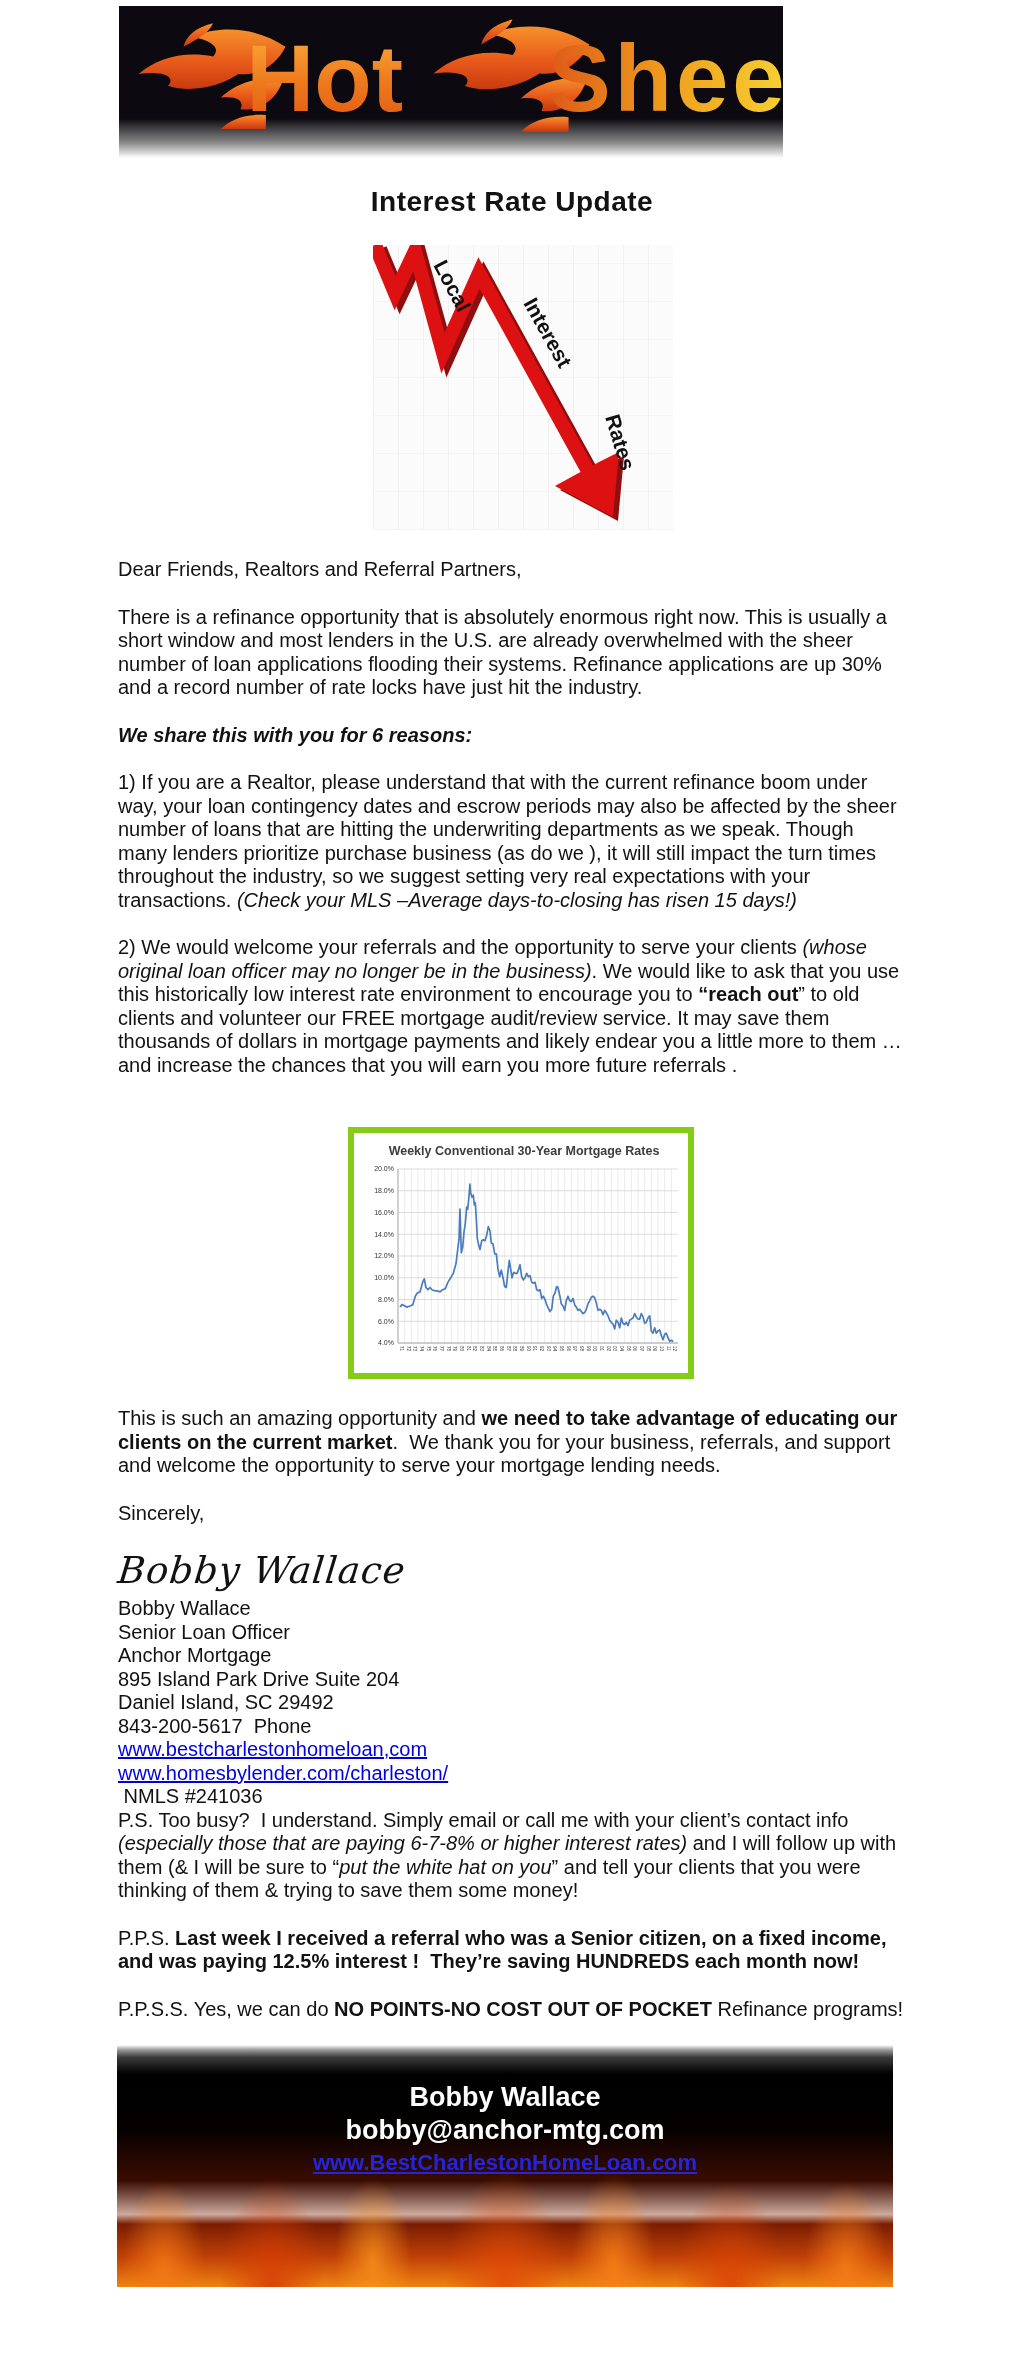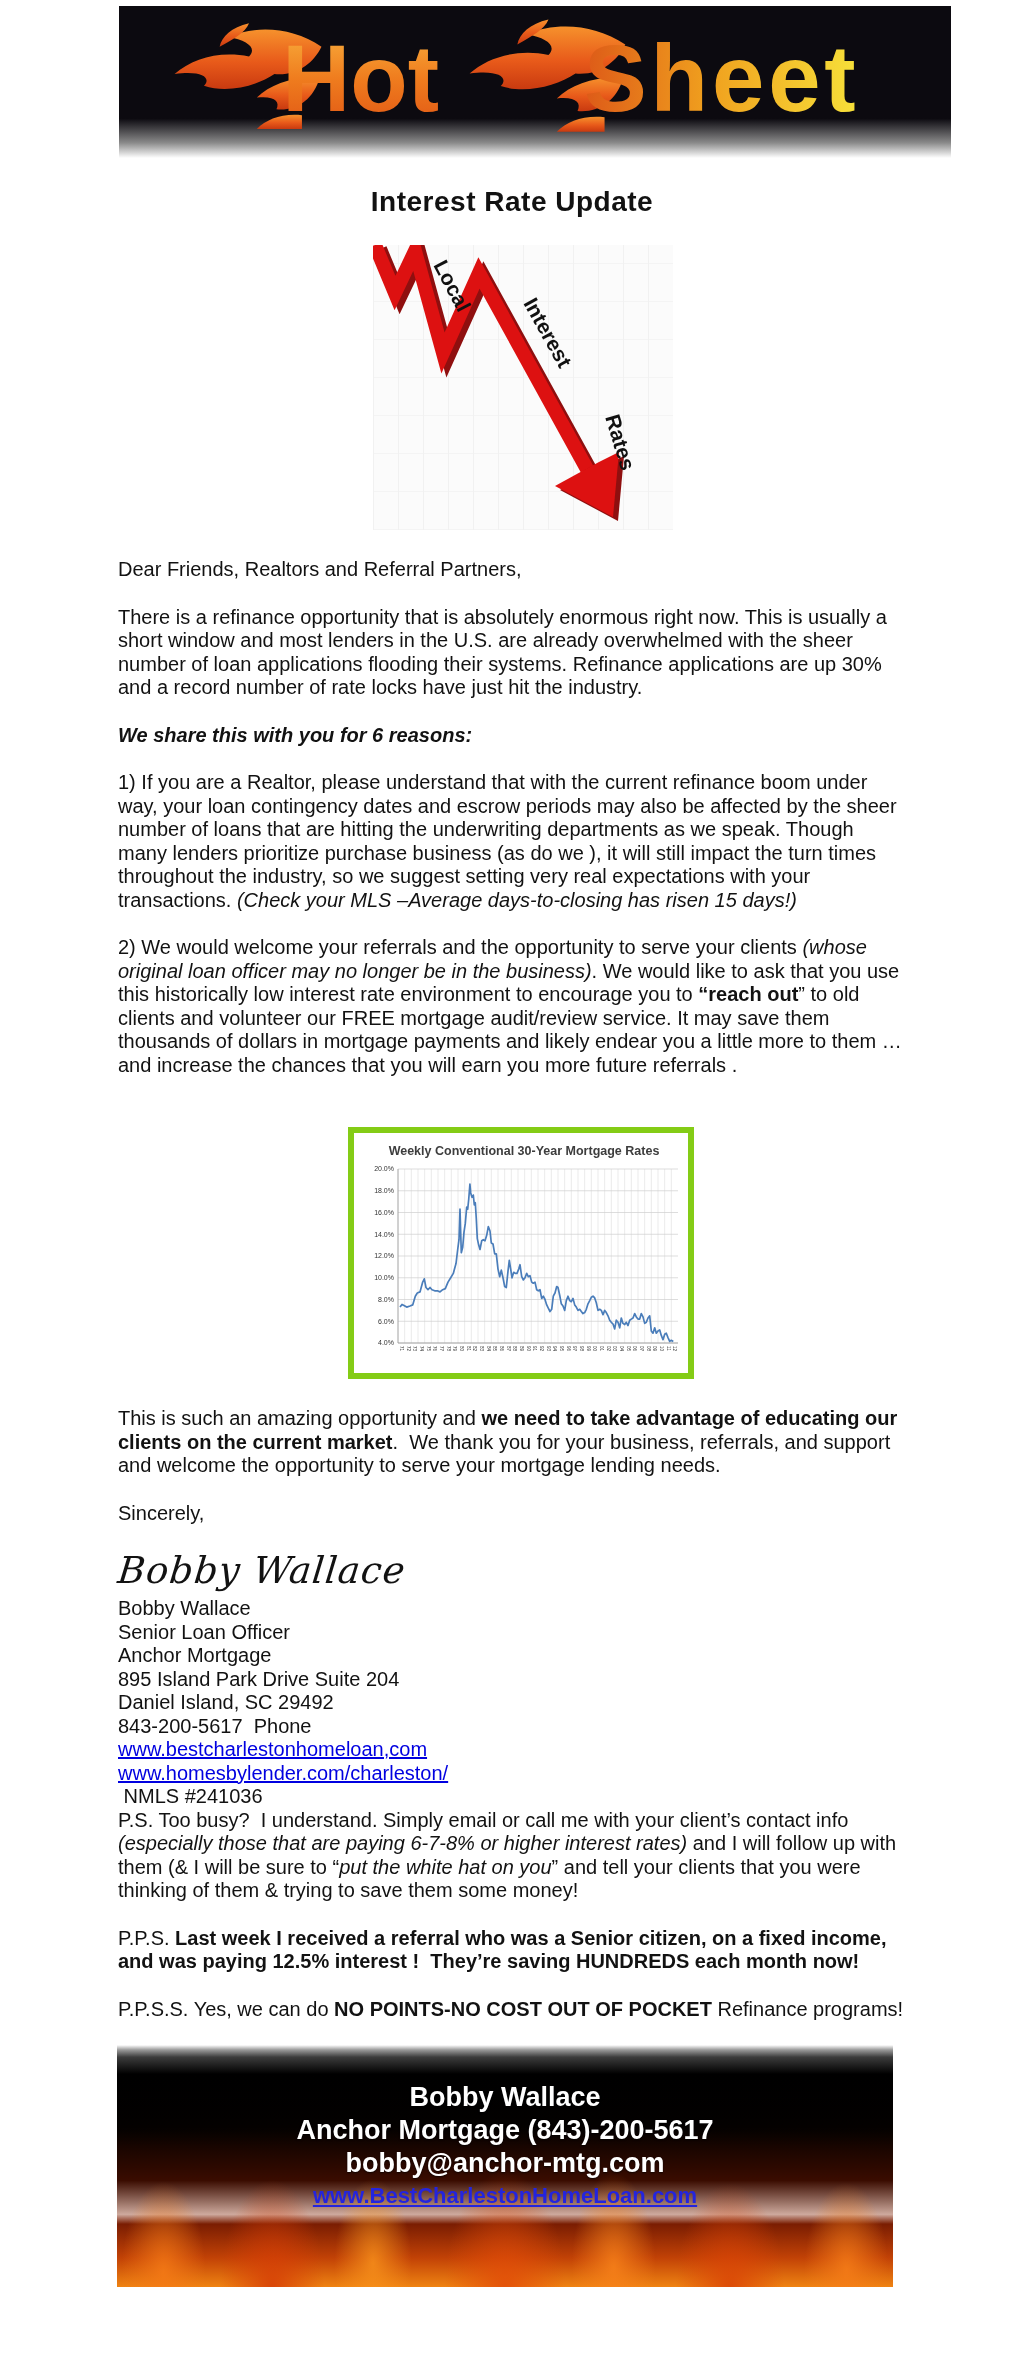--- a/index.html
+++ b/index.html
@@ -1,20 +1,20 @@
 <!DOCTYPE html>
 <html><head>
 <meta charset="utf-8">
 <style>
   html,body{margin:0;padding:0;background:#ffffff;}
   .page{width:1024px;font-family:"Liberation Sans",sans-serif;color:#121212;background:#fff;}
 
   
   .banner{
-    margin:6px 0 0 119px;width:832px;height:152px;
+    margin:6px 0 0 119px;width:664px;height:152px;
     background:linear-gradient(180deg,#0c0a10 0%,#0c0a10 74%,#8a8a8a 90%,#ffffff 100%);
     overflow:hidden;
   }
   .banner svg{display:block;margin:10px auto 0 auto;}
 
   
   .headline{margin-top:28px;text-align:center;font-size:28px;font-weight:bold;letter-spacing:.5px;}
 
   
   .arrow-fig{
@@ -269,19 +269,18 @@
 
     <p><span>P.P.S. </span><span class="bold">Last week I received a referral who was a Senior citizen, on a fixed income, and was paying 12.5% interest !&nbsp; They’re saving HUNDREDS each month now!</span></p>
 
     <p><span>P.P.S.S. Yes, we can do </span><span class="bold">NO POINTS-NO COST OUT OF POCKET</span><span> Refinance programs!</span></p>
 
   </div>
 
   <div class="footer">
     <div class="pad"></div>
     <div class="f-line">Bobby Wallace</div>
-    <div class="f-line">Anchor Mortgage (843)-200-5617</div>
     <div class="f-line">bobby@anchor-mtg.com</div>
     <div><a class="f-link">www.BestCharlestonHomeLoan.com</a></div>
   </div>
 
   <div class="end-space"></div>
 </div>
 
 </body></html>

